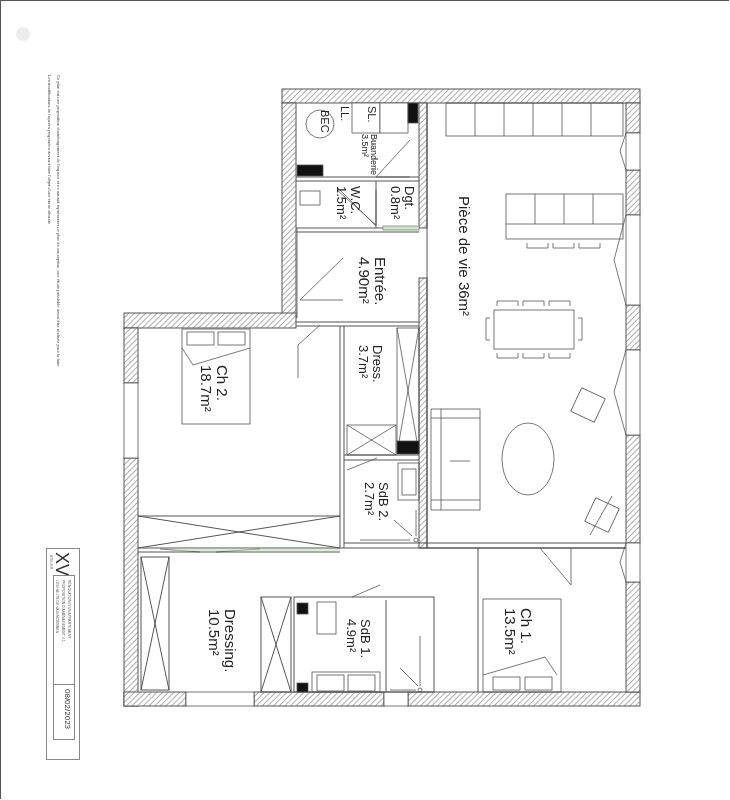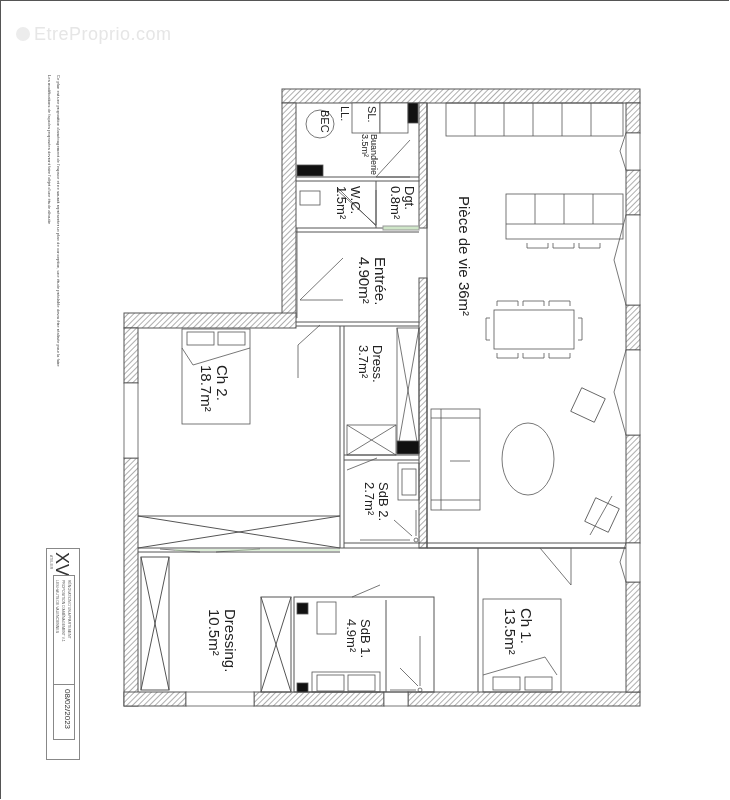--- a/index.html
+++ b/index.html
@@ -20,21 +20,21 @@
   .tb-date-box { position:absolute; left:6px; top:134px; width:20px; height:56px; border:1px solid #888; border-top:none; }
   .tb-date { position:absolute; left:18px; top:6px; font-size:8px; color:#333; transform-origin:0 0; transform:rotate(90deg); white-space:nowrap; }
   .tb-text { position:absolute; font-size:3.5px; color:#555; transform-origin:0 0; transform:rotate(90deg); white-space:nowrap; }
 </style>
 </head>
 <body>
 
 <div class="frame"></div>
 
 <div class="watermark">
-  <span class="wm-circle"></span><span>EtreProprio.com</span>
+  <span class="wm-circle"></span>
 </div>
 
 <div class="notes">
   <div class="note-line" style="left:18px; top:0;">Ce plan est une proposition d'aménagement de l'espace et ne saurait représenter un plan de conception, une étude préalable devra être réalisée pour la faire</div>
   <div class="note-line" style="left:9px; top:0;">Les modifications de façades proposées devront faire l'objet d'une étude aboutie</div>
 </div>
 
 <svg class="plan" width="730" height="800" viewBox="0 0 730 800">
   <defs>
     <pattern id="hatch" patternUnits="userSpaceOnUse" width="4" height="4" patternTransform="rotate(45)">

